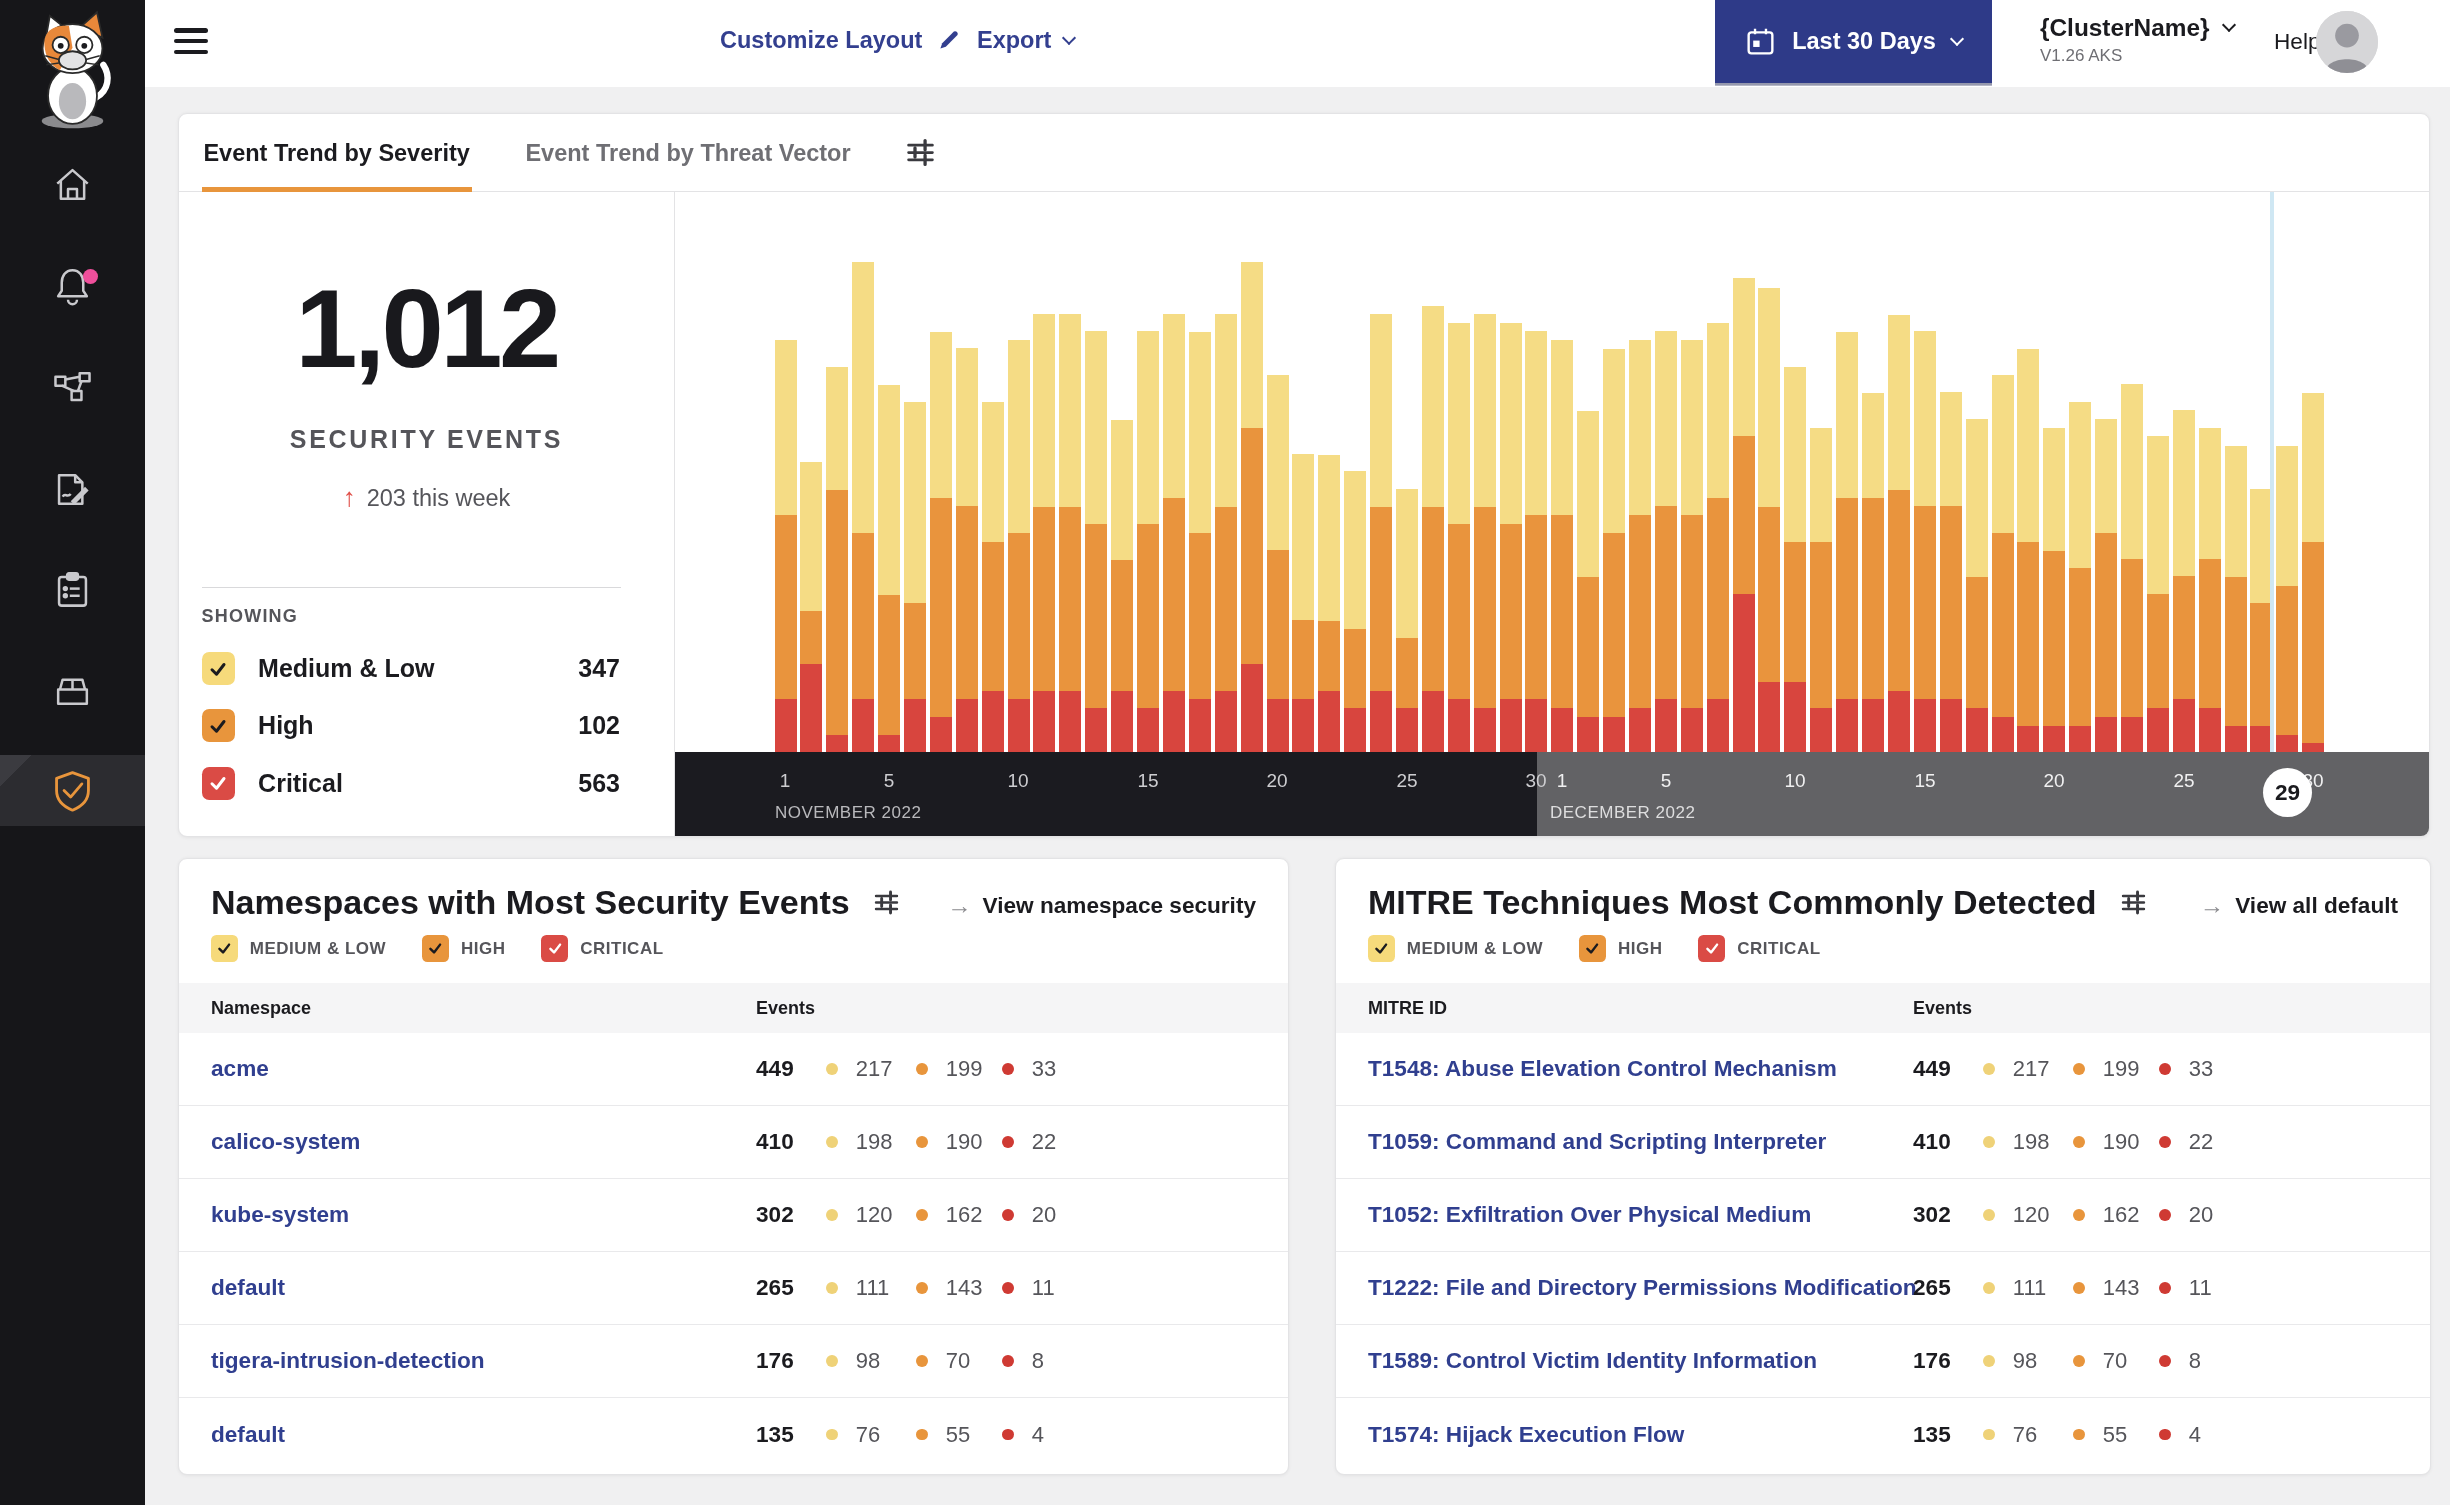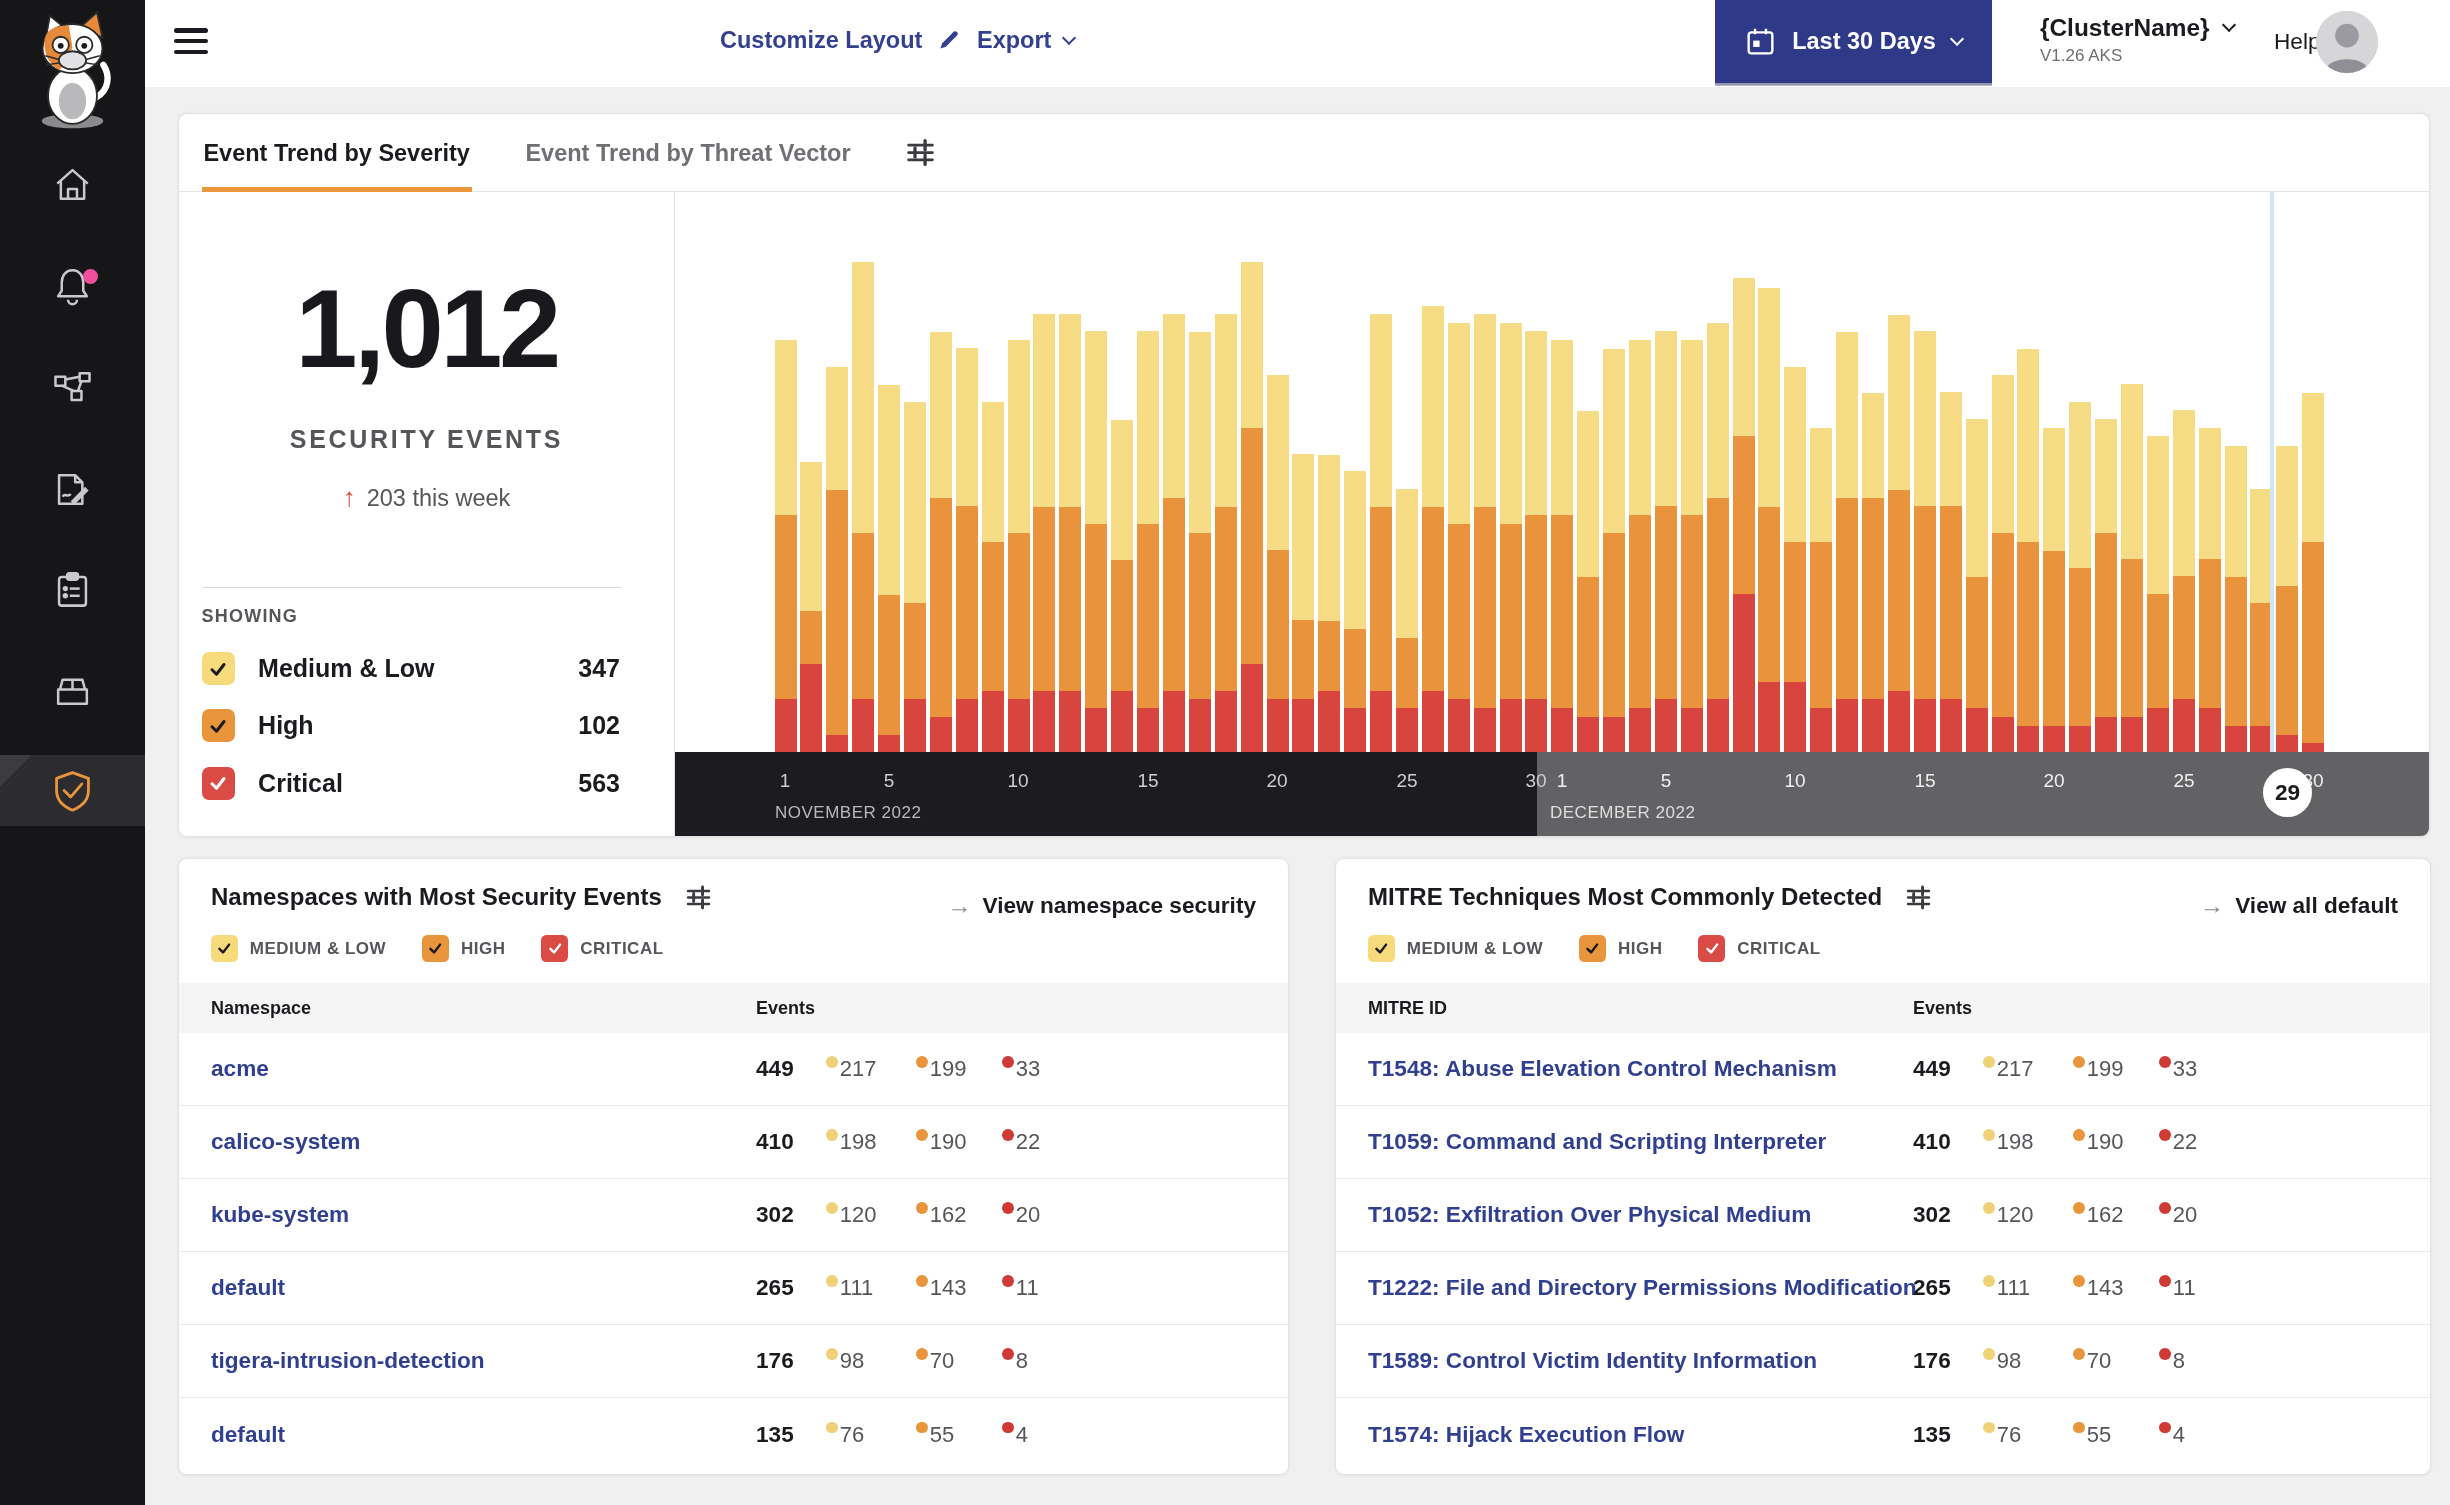--- a/index.html
+++ b/index.html
@@ -66,35 +66,35 @@
   .mlabel { position:absolute; top:51px; font-size:17px; letter-spacing:0.5px; }
   .mlabel.nov { left:100px; color:#b9b9bc; }
   .mlabel.dec { left:875px; color:#dededf; }
   .day-badge { position:absolute; width:49px; height:49px; top:16.3px; border-radius:50%; background:#fff; color:#1b1b1f; font-size:22.6px; font-weight:600; display:flex; align-items:center; justify-content:center; z-index:3; }
 
   
   .card { position:absolute; top:858px; height:617px; background:#fff; border:0.9px solid #e3e3e5; border-radius:9px; box-shadow:0 0.9px 3.6px rgba(0,0,0,0.06); overflow:hidden; }
   .card.ns { left:178px; width:1111px; }
   .card.mitre { left:1335px; width:1096px; }
   .card-title-row { position:absolute; left:32px; top:23.5px; display:flex; align-items:center; gap:22px; }
-  .card-title { font-size:24px; font-weight:700; color:#1b1b1f; }
+  .card-title { font-size:34px; font-weight:700; color:#1b1b1f; }
   .card-link { position:absolute; right:32px; top:33px; font-size:22.6px; font-weight:600; color:#1b1b1f; display:flex; align-items:center; gap:11px; cursor:pointer; }
   .card-link .arr { color:#8a8a8e; font-size:24.4px; font-weight:400; }
   .filters { position:absolute; left:32px; top:76px; display:flex; gap:36px; align-items:center; }
   .filter { display:flex; align-items:center; gap:11.8px; }
   .filter-label { font-size:17px; font-weight:700; color:#55555a; letter-spacing:0.5px; }
   .thead { position:absolute; top:124px; left:0; right:0; height:50px; background:#f5f5f6; }
   .thead span { position:absolute; line-height:50px; font-size:18px; font-weight:700; color:#1b1b1f; }
   .thead .c1 { left:32px; } .thead .c2 { left:577px; }
   .rows { position:absolute; top:174px; left:0; right:0; }
   .trow { position:relative; height:73px; border-bottom:0.9px solid #e9e9eb; }
   .trow:last-child { border-bottom:none; }
   .trow .name { position:absolute; left:32px; top:50%; transform:translateY(-50%); color:#303f8f; font-size:22.6px; font-weight:600; cursor:pointer; }
   .trow .total { position:absolute; left:577px; top:50%; transform:translateY(-50%); font-size:22.6px; font-weight:600; color:#1b1b1f; }
-  .grp { position:absolute; top:50%; transform:translateY(-50%); display:flex; align-items:flex-start; gap:2px; }
+  .grp { position:absolute; top:50%; transform:translateY(-50%); display:flex; align-items:center; gap:18px; }
   .grp .dot { width:11.8px; height:11.8px; border-radius:50%; }
   .grp .v { font-size:22px; color:#55555a; }
 </style>
 </head>
 <body>
 
 <div id="app">
 
   <aside class="sidebar">
     <div class="logo">

